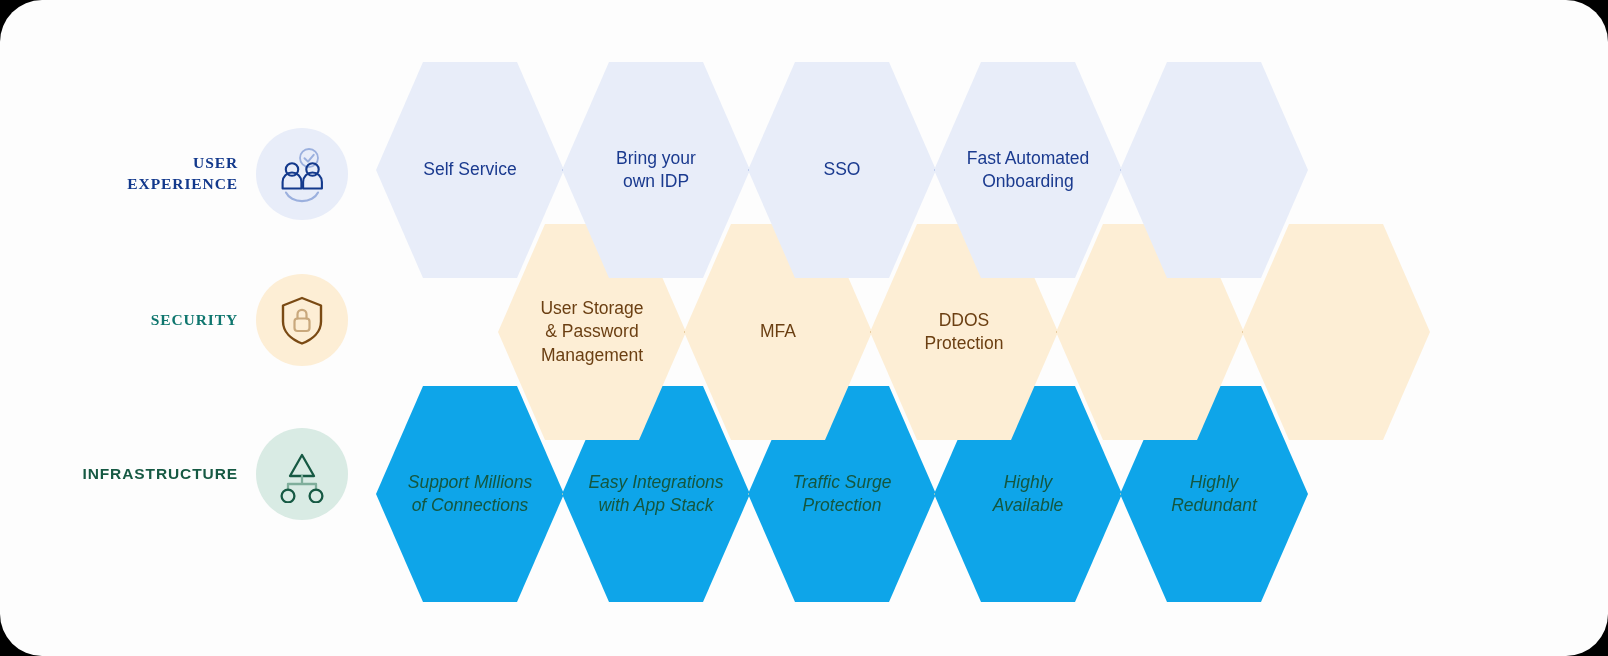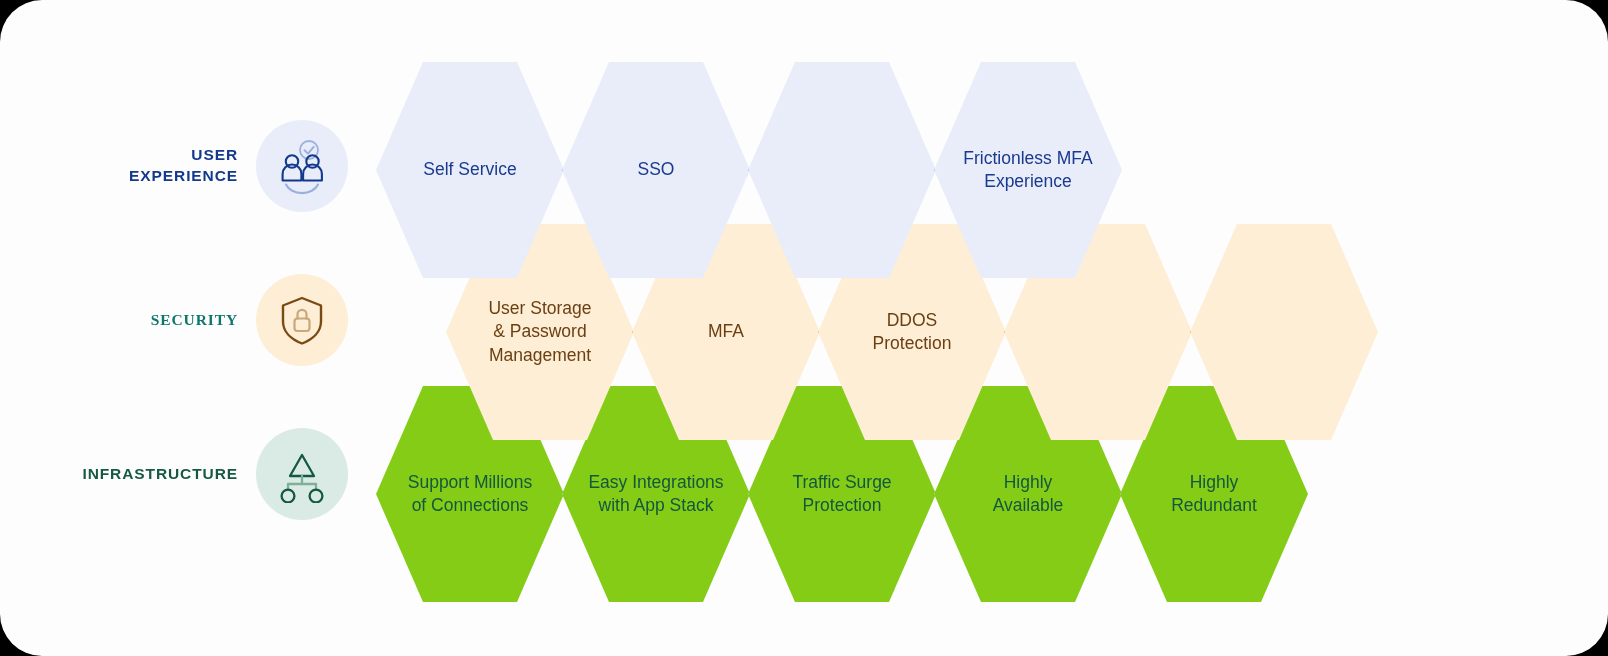--- a/index.html
+++ b/index.html
@@ -90,34 +90,34 @@
   }
 
   .row-ux  .hex       { background: #e8edf9; }
   .row-ux  .hex-label { color: #1a3a8f; }
   .row-ux  .divider   { border-color: #b9c8ea; }
 
   .row-sec .hex       { background: #fdeed5; }
   .row-sec .hex-label { color: #6b3f12; }
   .row-sec .divider   { border-color: #e3c392; }
 
-  .row-inf .hex       { background: #84cc16; }
+  .row-inf .hex       { background: #0ea5e9; font-style: italic; }
   .row-inf .hex-label { color: #14573f; }
   .row-inf .divider   { border-color: #a9cdbd; }
 
   .row-ux  { left: 376px; top: 62px;  z-index: 3; }
-  .row-sec { left: 446px; top: 224px; z-index: 2; }
+  .row-sec { left: 498px; top: 224px; z-index: 2; }
   .row-inf { left: 376px; top: 386px; z-index: 1; }
 </style>
 </head>
 <body>
 
 <div id="canvas">
 
-  <div class="legend-row lg-ux" style="top:120px;">
+  <div class="legend-row lg-ux" style="top:128px;font-family:Liberation Serif, serif;">
     <div class="legend-label">USER
 EXPERIENCE</div>
     <div class="legend-circle">
       <svg width="58" height="58" viewBox="0 0 58 58">
         <circle cx="36" cy="13" r="9" fill="none" stroke="#9bb0de" stroke-width="1.8"></circle>
         <path d="M31.5 13.2 L35 16.6 L40.7 9.8" fill="none" stroke="#9bb0de" stroke-width="2" stroke-linecap="round" stroke-linejoin="round"></path>
         <circle cx="19" cy="24.5" r="6.2" fill="none" stroke="#13398c" stroke-width="2.1"></circle>
         <path d="M9.6 43.5 v-6.6 a9.4 9.4 0 0 1 9.4-9.4 a9.4 9.4 0 0 1 9.4 9.4 v6.6 z" fill="none" stroke="#13398c" stroke-width="2.1" stroke-linejoin="round"></path>
         <circle cx="39.5" cy="24.5" r="6.2" fill="none" stroke="#13398c" stroke-width="2.1"></circle>
         <path d="M30.1 43.5 v-6.6 a9.4 9.4 0 0 1 9.4-9.4 a9.4 9.4 0 0 1 9.4 9.4 v6.6 z" fill="none" stroke="#13398c" stroke-width="2.1" stroke-linejoin="round"></path>
@@ -148,29 +148,34 @@
       </svg>
     </div>
   </div>
 
   <div class="hex-row row-ux">
     <div class="hex">
       <span class="hex-label">Self Service</span>
     </div>
     <div class="hex">
       <span class="divider"></span>
+      <span class="hex-label">Bring your
+own IDP</span>
+    </div>
+    <div class="hex">
+      <span class="divider"></span>
       <span class="hex-label">SSO</span>
     </div>
     <div class="hex">
       <span class="divider"></span>
-    </div>
-    <div class="hex">
-      <span class="divider"></span>
-      <span class="hex-label">Frictionless MFA
-Experience</span>
+      <span class="hex-label">Fast Automated
+Onboarding</span>
+    </div>
+    <div class="hex">
+      <span class="divider"></span>
     </div>
   </div>
 
   <div class="hex-row row-sec">
     <div class="hex">
       <span class="hex-label">User Storage
 &amp; Password
 Management</span>
     </div>
     <div class="hex">

